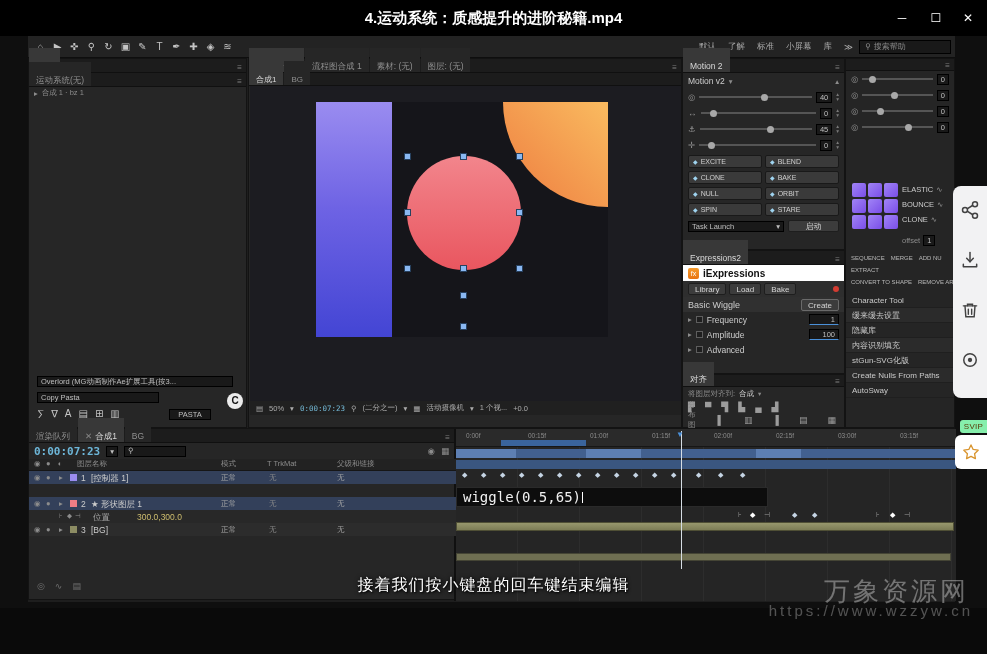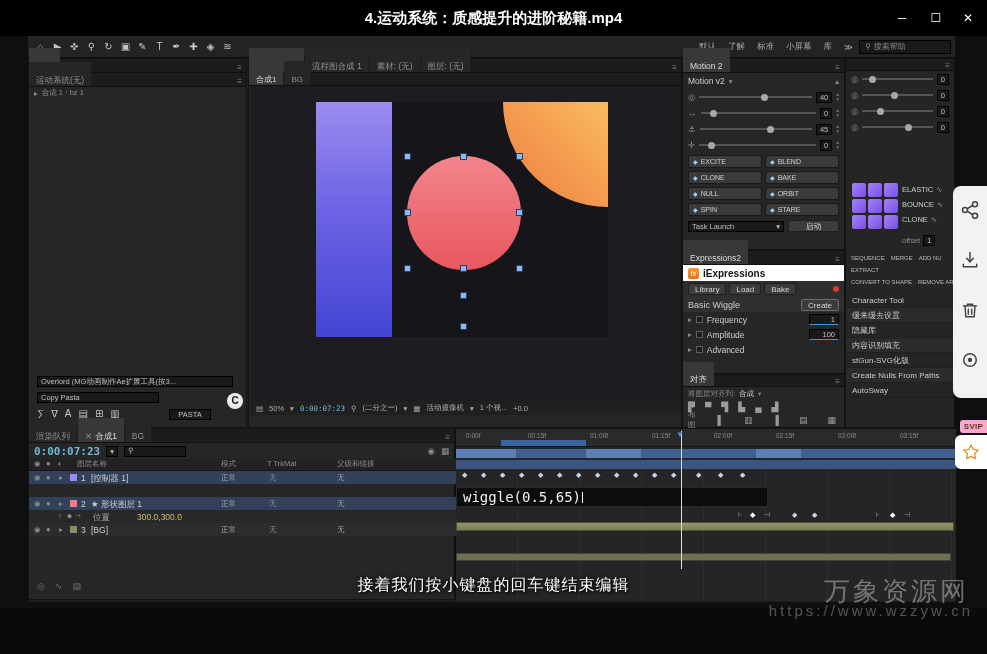--- a/index.html
+++ b/index.html
@@ -43,21 +43,21 @@
 .listrow{display:flex;align-items:center;height:15px;border-bottom:1px solid #1f1f1f;color:#c9c9c9;font-size:8px;padding:0 6px;white-space:nowrap;overflow:hidden}
 
 #playerbar{left:0;top:608px;width:987px;height:46px;background:#0a0a0a}
 
 #hotkey{position:absolute;left:55px;top:462px;font-size:27px;font-weight:800;color:#27e268;letter-spacing:1px;text-shadow:1px 2px 0 rgba(0,70,30,.9),2px 3px 4px rgba(0,0,0,.75);z-index:20}
 #subtitle{position:absolute;left:0;top:539px;width:100%;text-align:center;color:#fff;font-size:16px;letter-spacing:1px;text-shadow:1px 1px 2px #000,0 0 4px #000;z-index:20}
 #wm1{position:absolute;right:18px;top:574px;font-size:26px;color:rgba(195,195,195,.5);letter-spacing:3px;z-index:40}
 #wm2{position:absolute;right:14px;top:602px;font-size:15px;color:rgba(235,235,235,.32);letter-spacing:3px;z-index:40}
 #sidebar{position:absolute;left:953px;top:186px;width:34px;height:212px;background:#f2f2f3;border-radius:8px 0 0 8px;z-index:30}
 .sbico{position:absolute;left:7px}
-#svip-pill{position:absolute;left:960px;top:420px;width:27px;height:13px;background:#f9a8d4;color:#5a3c08;font-size:8px;font-weight:bold;text-align:center;line-height:13px;border-radius:3px 0 0 3px;z-index:30;letter-spacing:.3px}
+#svip-pill{position:absolute;left:960px;top:420px;width:27px;height:13px;background:#86efac;color:#5a3c08;font-size:8px;font-weight:normal;text-align:center;line-height:13px;border-radius:3px 0 0 3px;z-index:30;letter-spacing:.3px}
 #star-card{position:absolute;left:955px;top:435px;width:32px;height:34px;background:#fff;border-radius:6px 0 0 6px;z-index:30;display:flex;align-items:center;justify-content:center}
 .mono{font-family:"DejaVu Sans Mono","Liberation Mono",monospace}
 </style>
 </head>
 <body>
 
 <div id="stage">
 
   <div id="titlebar" class="abs">
     <div class="ttl">4.运动系统：质感提升的进阶秘籍.mp4</div>

